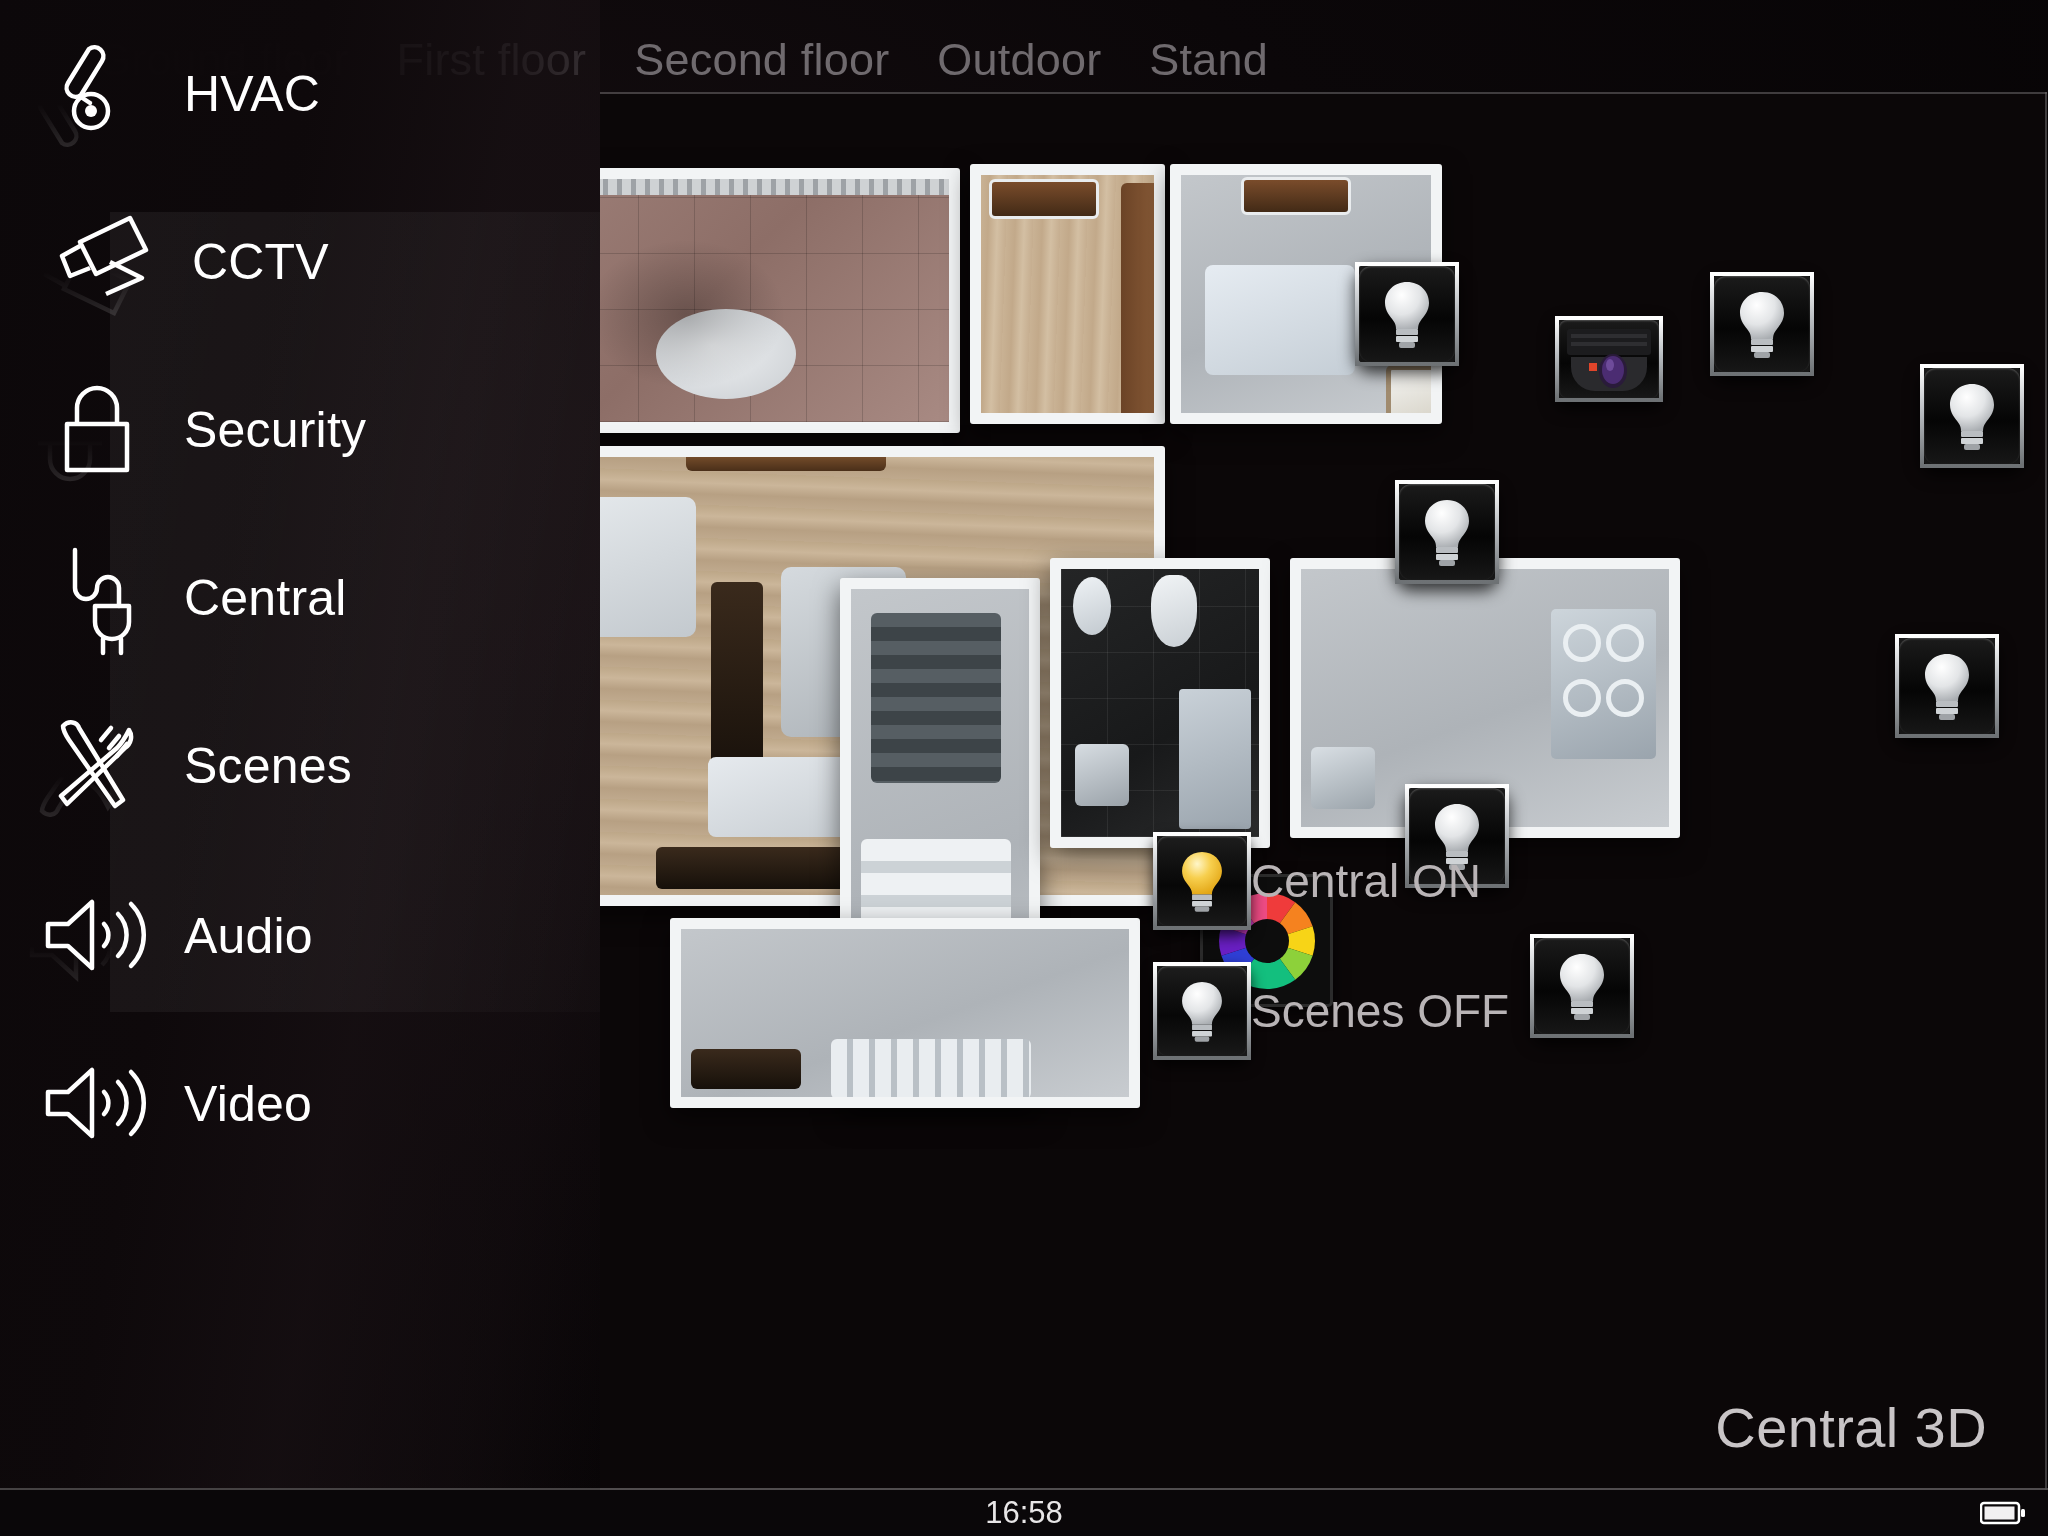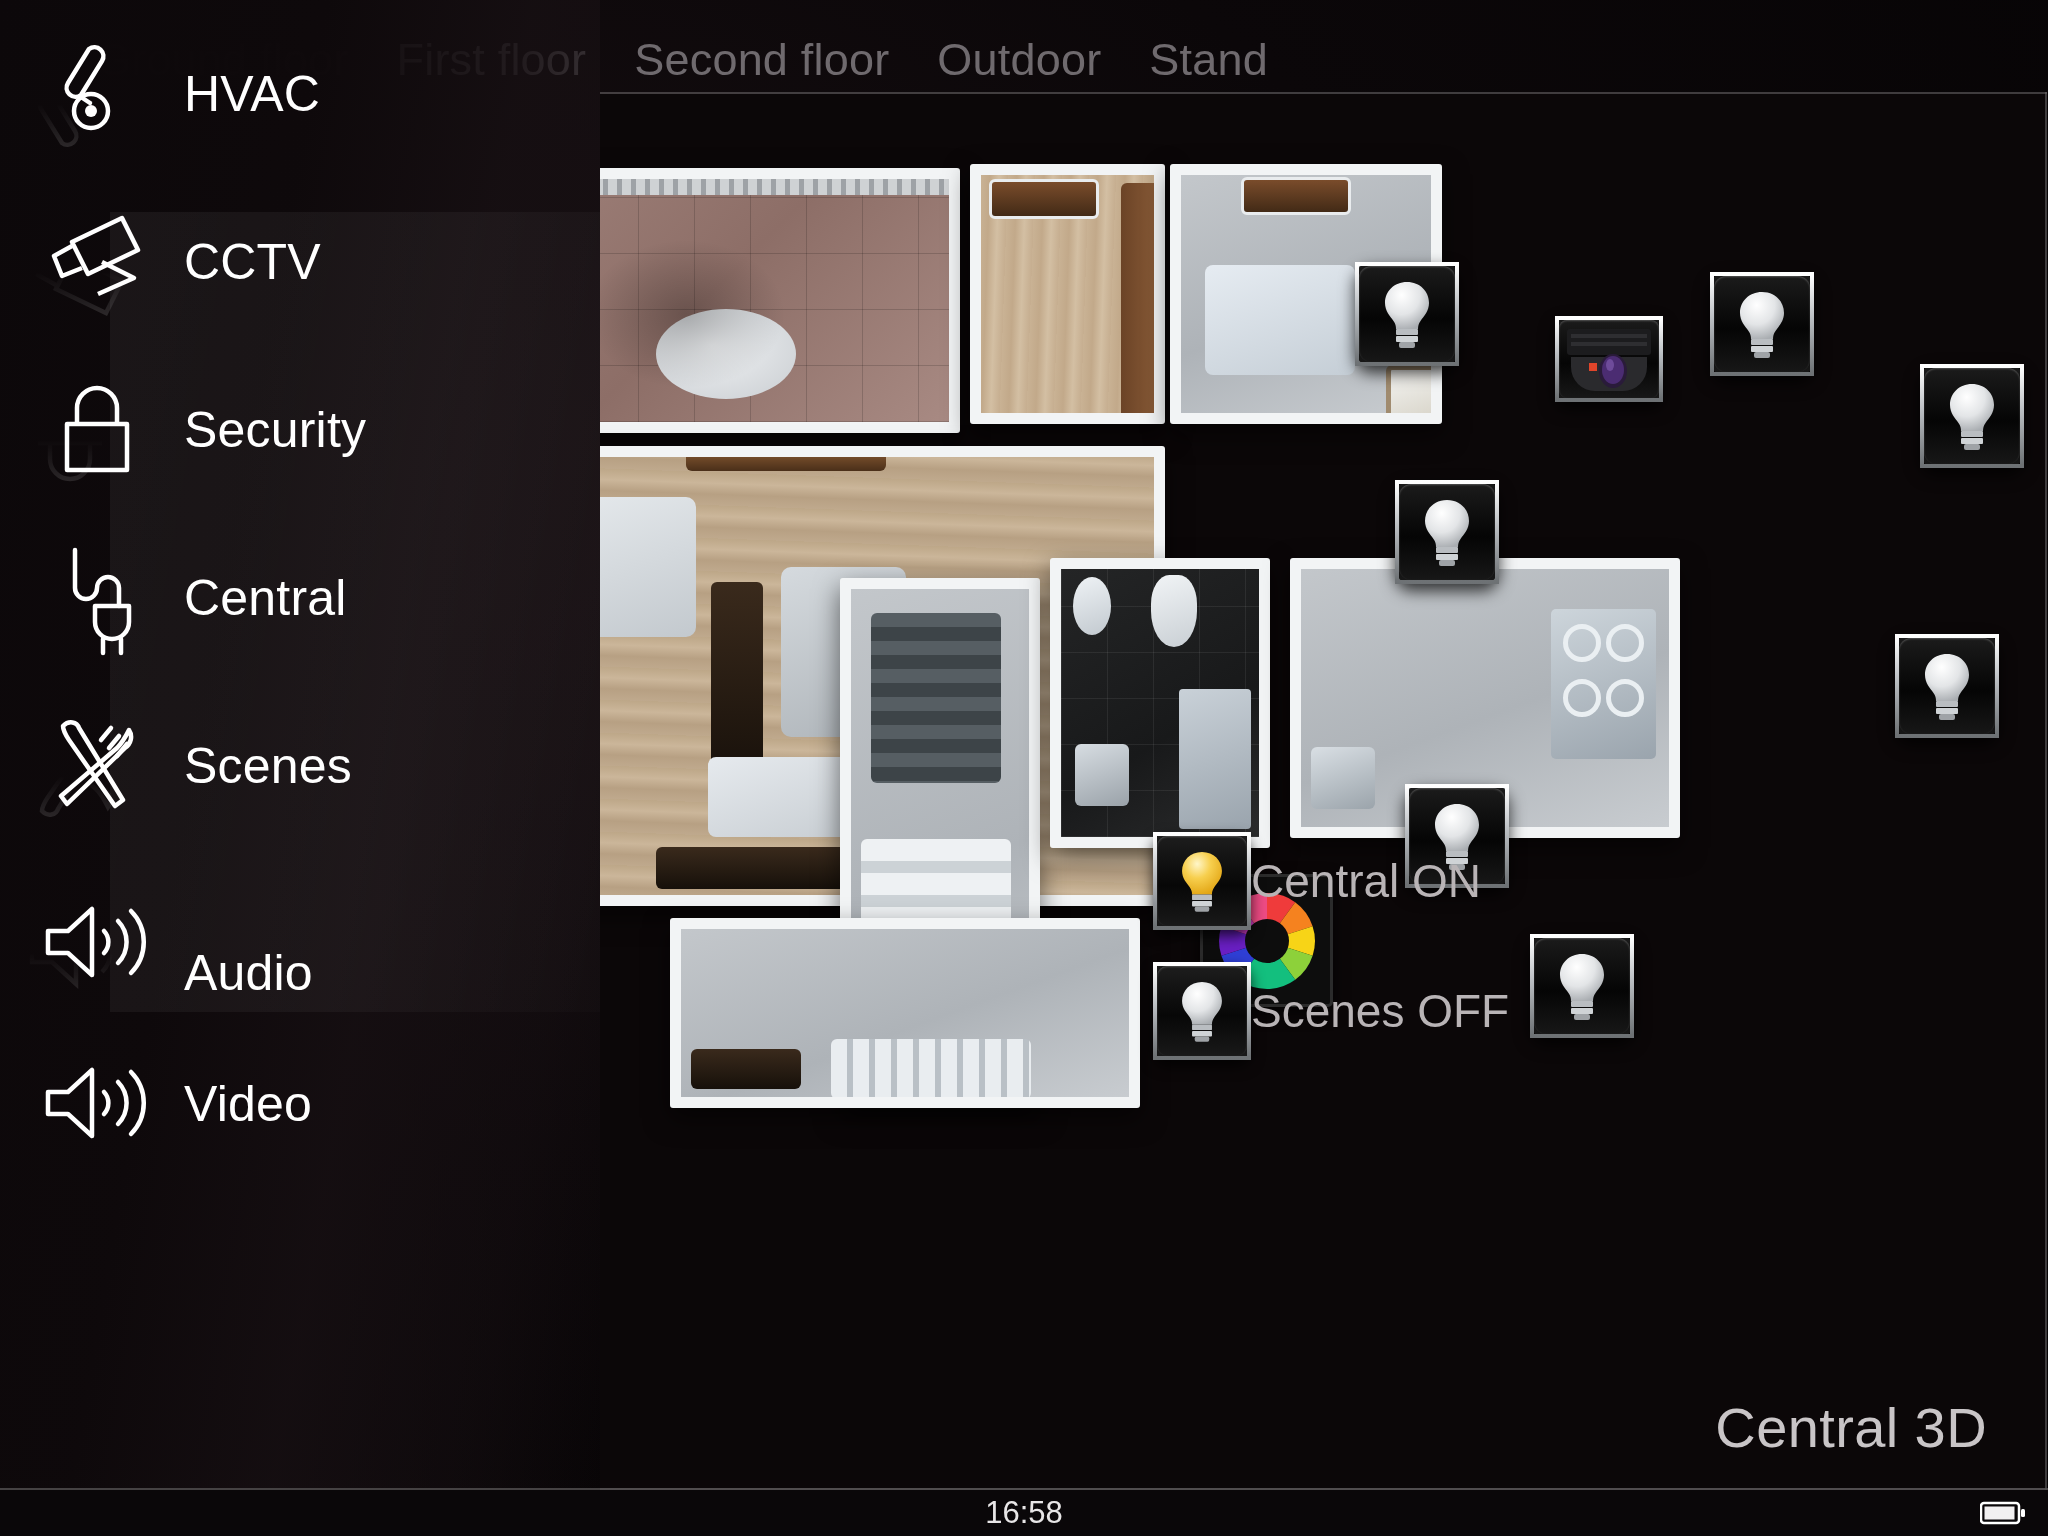--- a/index.html
+++ b/index.html
@@ -443,21 +443,21 @@
                   <path d="M40 10a9 9 0 0 1 13 12L32 56a9 9 0 0 1-13-12z"></path>
                 </g>
                 <circle cx="42" cy="72" r="6" fill="#fff"></circle>
               </svg>
         </div>
       </div>
         </div>
       <span class="side-label">HVAC</span>
     </div>
 
-    <div class="side-item" style="top:196px;">
+    <div class="side-item" style="top:196px;padding-left:8px;">
       <div class="side-icon">
           <div class="icon-wrap">
         <svg width="118" height="104" viewBox="0 0 118 104">
           <g fill="none" stroke="#ffffff" stroke-width="4.5" stroke-linejoin="round">
             <path d="M34 32 L84 8 L100 40 L50 64 Z"></path>
             <path d="M34 36 L16 46 L24 66 L44 58"></path>
             <path d="M64 52 L96 68 L60 84"></path>
           </g>
         </svg>
         <div class="refl">
@@ -534,21 +534,21 @@
                   <path d="M20 14c6-6 14-4 16 2l44 72-8 6-46-66c-4-6-6-10-6-14z"></path>
                   <path d="M86 18c4 6 2 14-4 18L24 92l-6-8 56-48c4-4 8-10 12-18z"></path>
                 </g>
               </svg>
         </div>
       </div>
         </div>
       <span class="side-label">Scenes</span>
     </div>
 
-    <div class="side-item" style="top:870px;align-items:flex-end;">
+    <div class="side-item" style="top:870px;">
       <div class="side-icon">
           <div class="icon-wrap">
         <svg width="118" height="104" viewBox="0 0 118 104">
           <g fill="none" stroke="#ffffff" stroke-width="4.5" stroke-linecap="round" stroke-linejoin="round">
             <path d="M10 40h20l24-22v66L30 62H10z"></path>
             <path d="M66 40a16 16 0 0 1 0 22"></path>
             <path d="M80 30a30 30 0 0 1 0 42"></path>
             <path d="M93 20a44 44 0 0 1 0 62"></path>
           </g>
         </svg>

